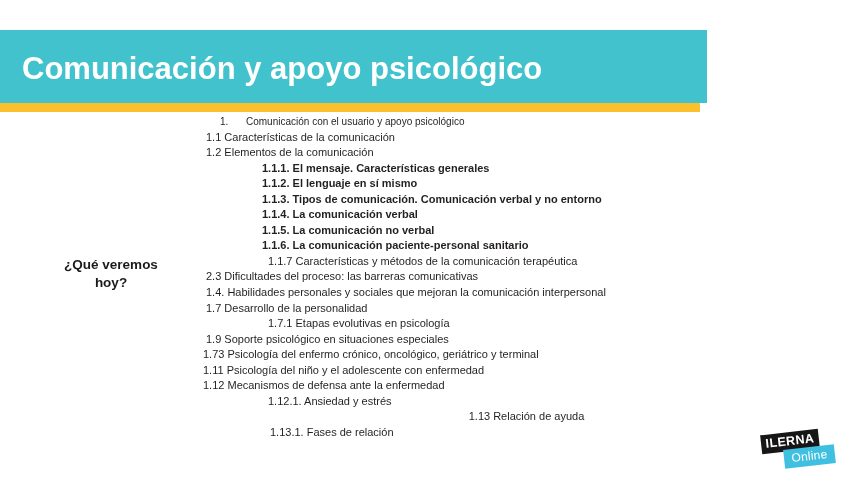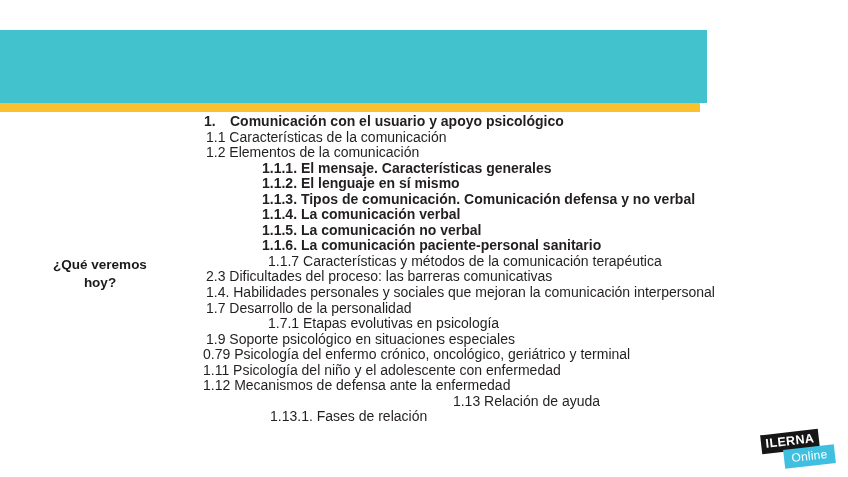--- a/index.html
+++ b/index.html
@@ -47,21 +47,21 @@
     left: 0;
     top: 103px;
     width: 700px;
     height: 9px;
     background: #fbc02d;
   }
 
   
   #question-label {
     position: absolute;
-    left: 14px;
+    left: 25px;
     top: 256px;
     width: 172px;
     text-align: center;
     font-size: 13.5px;
     font-weight: bold;
     color: #1a1a1a;
     line-height: 18px;
   }
   #question-label .ql-line {
     display: block;
@@ -71,28 +71,29 @@
   #outline {
     position: absolute;
     left: 202px;
     top: 114px;
     width: 640px;
   }
   .outline-row {
     display: block;
     height: 15.55px;
     line-height: 15.55px;
-    font-size: 14px;
+    font-size: 11px;
     color: #231f20;
     white-space: nowrap;
   }
   .outline-row.lvl-title {
-    font-weight: bold;
-    font-size: 14px;
+    font-weight: normal;
+    font-size: 10px;
     padding-left: 2px;
+    margin-left: 16px;
   }
   .outline-row.lvl-title .num {
     display: inline-block;
     width: 26px;
   }
   .outline-row.lvl-1 {
     padding-left: 4px;
   }
   .outline-row.lvl-1b {
     padding-left: 1px;
@@ -165,50 +166,52 @@
     font-family: "Liberation Sans", sans-serif;
   }
 </style>
 </head>
 <body>
 
 <div id="slide">
 
   <div id="header-band"></div>
 
+  <div id="header-title">Comunicación y apoyo psicológico</div>
 
   <div id="header-accent"></div>
 
   <div id="question-label">
     <span class="ql-line">¿Qué veremos</span>
     <span class="ql-line">hoy?</span>
   </div>
 
   <div id="outline">
     <div class="outline-row lvl-title">
       <span class="num">1.</span><span>Comunicación con el usuario y apoyo psicológico</span>
     </div>
 
   <div class="outline-row lvl-1">1.1 Características de la comunicación</div>
       <div class="outline-row lvl-1">1.2 Elementos de la comunicación</div>
       <div class="outline-row lvl-2">1.1.1. El mensaje. Características generales</div>
       <div class="outline-row lvl-2">1.1.2. El lenguaje en sí mismo</div>
-      <div class="outline-row lvl-2">1.1.3. Tipos de comunicación. Comunicación defensa y no verbal</div>
+      <div class="outline-row lvl-2">1.1.3. Tipos de comunicación. Comunicación verbal y no entorno</div>
       <div class="outline-row lvl-2">1.1.4. La comunicación verbal</div>
       <div class="outline-row lvl-2">1.1.5. La comunicación no verbal</div>
       <div class="outline-row lvl-2">1.1.6. La comunicación paciente-personal sanitario</div>
       <div class="outline-row lvl-2b">1.1.7 Características y métodos de la comunicación terapéutica</div>
       <div class="outline-row lvl-1">2.3 Dificultades del proceso: las barreras comunicativas</div>
       <div class="outline-row lvl-1">1.4. Habilidades personales y sociales que mejoran la comunicación interpersonal</div>
       <div class="outline-row lvl-1">1.7 Desarrollo de la personalidad</div>
       <div class="outline-row lvl-2b">1.7.1 Etapas evolutivas en psicología</div>
       <div class="outline-row lvl-1">1.9 Soporte psicológico en situaciones especiales</div>
-      <div class="outline-row lvl-1b">0.79 Psicología del enfermo crónico, oncológico, geriátrico y terminal</div>
+      <div class="outline-row lvl-1b">1.73 Psicología del enfermo crónico, oncológico, geriátrico y terminal</div>
       <div class="outline-row lvl-1b">1.11 Psicología del niño y el adolescente con enfermedad</div>
       <div class="outline-row lvl-1b">1.12 Mecanismos de defensa ante la enfermedad</div>
+      <div class="outline-row lvl-2b">1.12.1. Ansiedad y estrés</div>
       <div class="outline-row lvl-1c">1.13 Relación de ayuda</div>
       <div class="outline-row lvl-2c">1.13.1. Fases de relación</div>
     </div>
 
   <div id="logo">
     <div id="logo-ilerna">
       <span class="logo-word">ILERNA</span>
     </div>
     <div id="logo-online">
       <span class="logo-word">Online</span>

